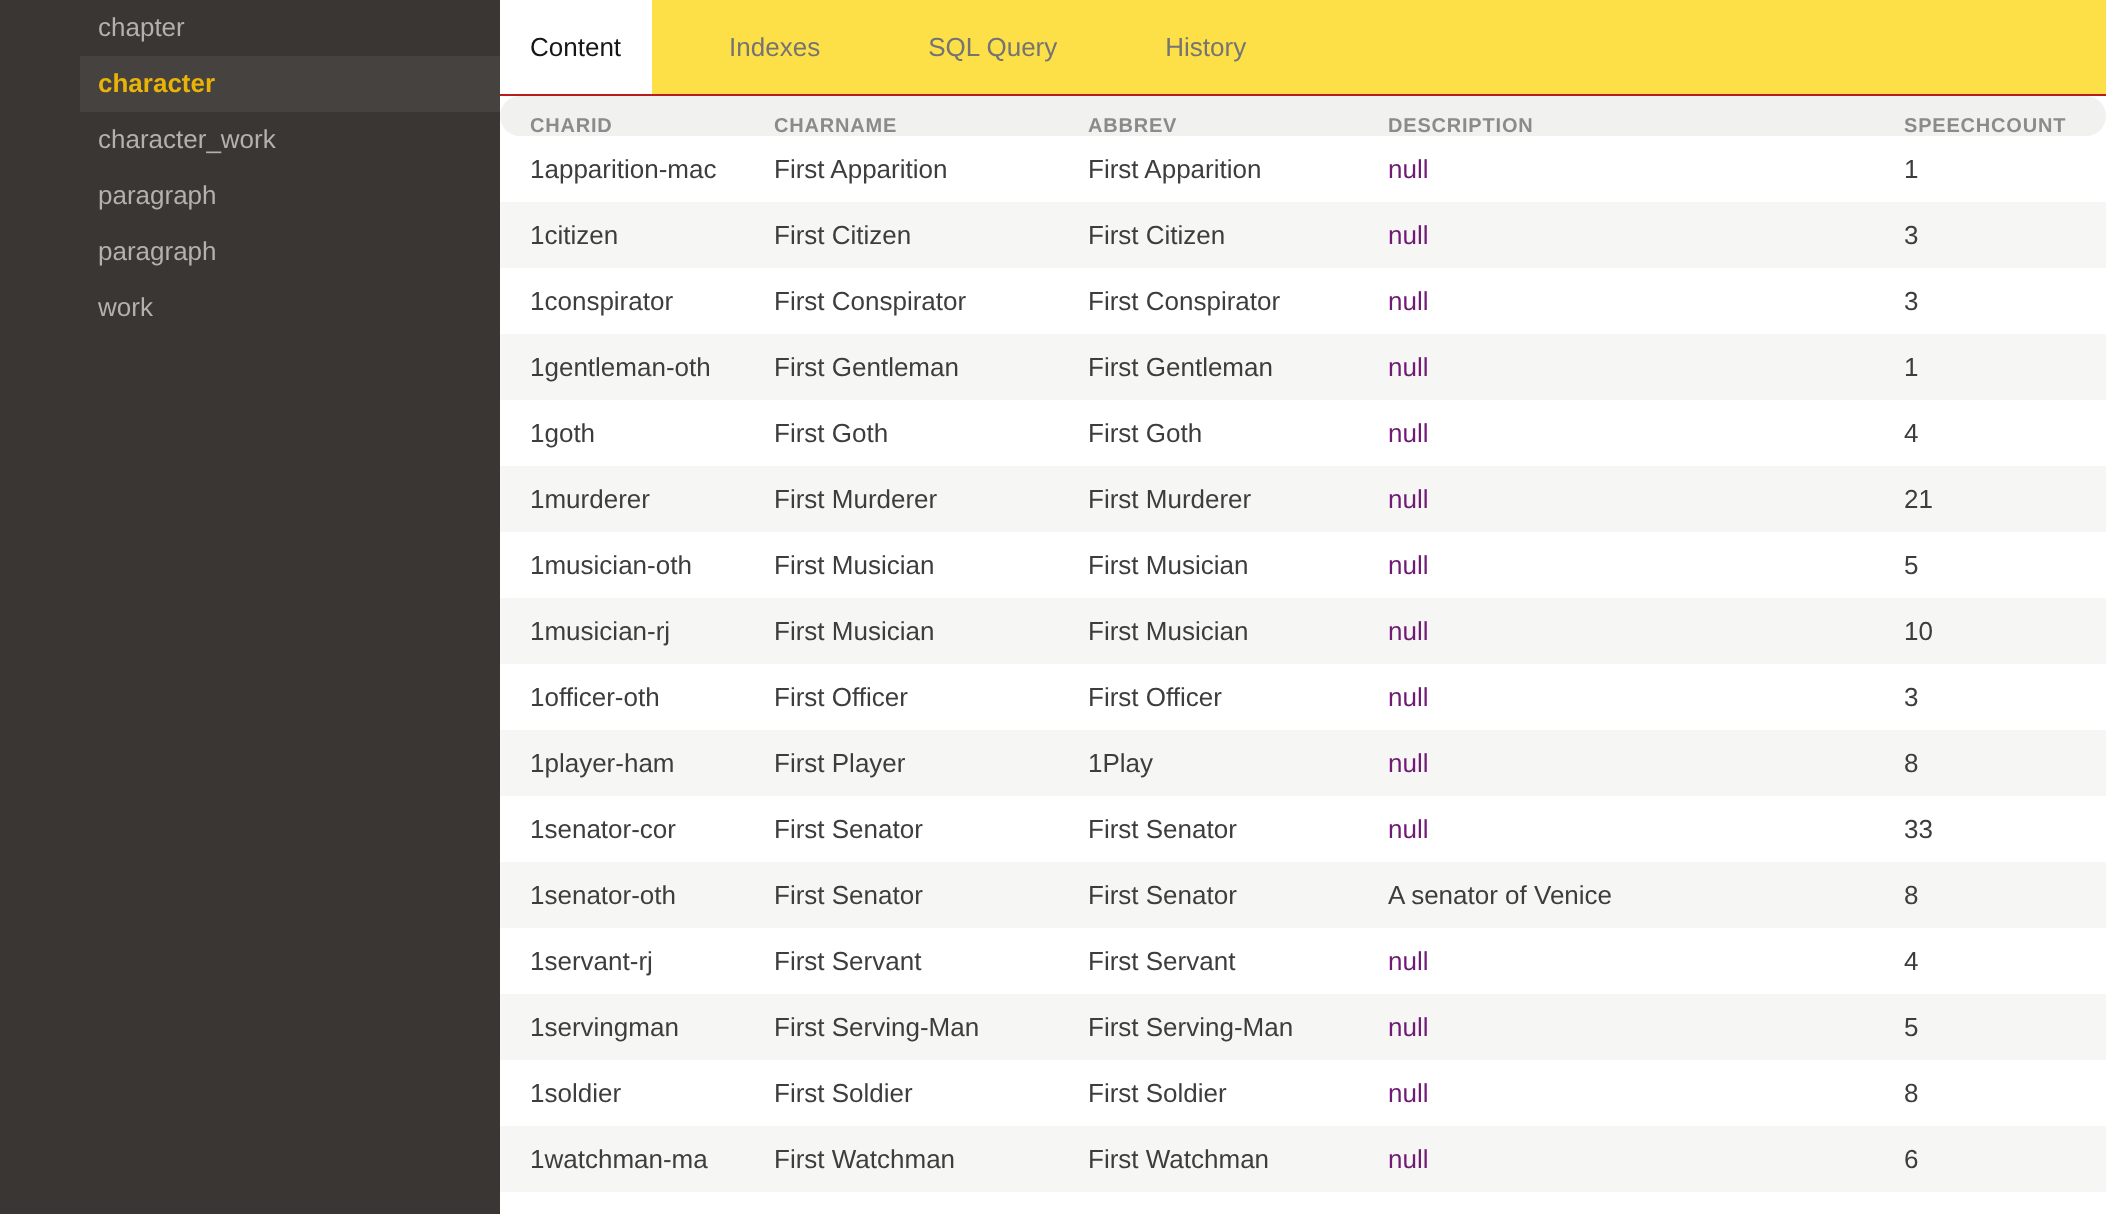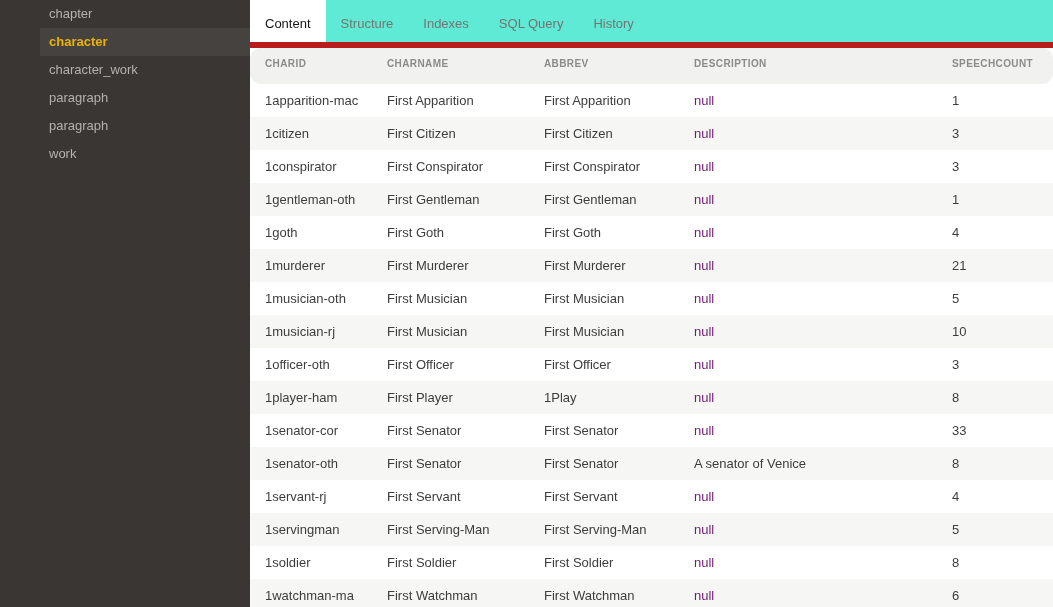--- a/index.html
+++ b/index.html
@@ -33,38 +33,39 @@
   .main {
     flex: 1;
     min-width: 0;
     display: flex;
     flex-direction: column;
     background: #ffffff;
   }
   .tabbar {
     height: 48px;
     flex-shrink: 0;
-    background: #5eead4;
-    display: flex;
-    border-bottom: 6px solid #b91c1c;
+    background: #fde047;
+    display: flex;
+    border-bottom: 1px solid #b91c1c;
+    gap: 24px;
   }
   .tab {
     line-height: 47px;
     padding: 0 15px;
     font-size: 13px;
     color: #757473;
     cursor: pointer;
     white-space: nowrap;
   }
   .tab.active {
     background: #ffffff;
     color: #161616;
   }
   .thead {
-    height: 36px;
+    height: 20px;
     flex-shrink: 0;
     background: #f1f1f0;
     display: flex;
     border-radius: 11px;
   }
   .thead .cell {
     line-height: 32px;
     font-size: 10px;
     font-weight: bold;
     letter-spacing: 0.4px;
@@ -104,21 +105,20 @@
     <div class="sidebar-item selected">character</div>
     <div class="sidebar-item">character_work</div>
     <div class="sidebar-item">paragraph</div>
     <div class="sidebar-item">paragraph</div>
     <div class="sidebar-item">work</div>
   </aside>
 
 <main class="main">
   <div class="tabbar">
       <div class="tab active">Content</div>
-      <div class="tab">Structure</div>
       <div class="tab">Indexes</div>
       <div class="tab">SQL Query</div>
       <div class="tab">History</div>
     </div>
   <div class="thead">
       <div class="cell c0">CHARID</div>
       <div class="cell c1">CHARNAME</div>
       <div class="cell c2">ABBREV</div>
       <div class="cell c3">DESCRIPTION</div>
       <div class="cell c4">SPEECHCOUNT</div>

